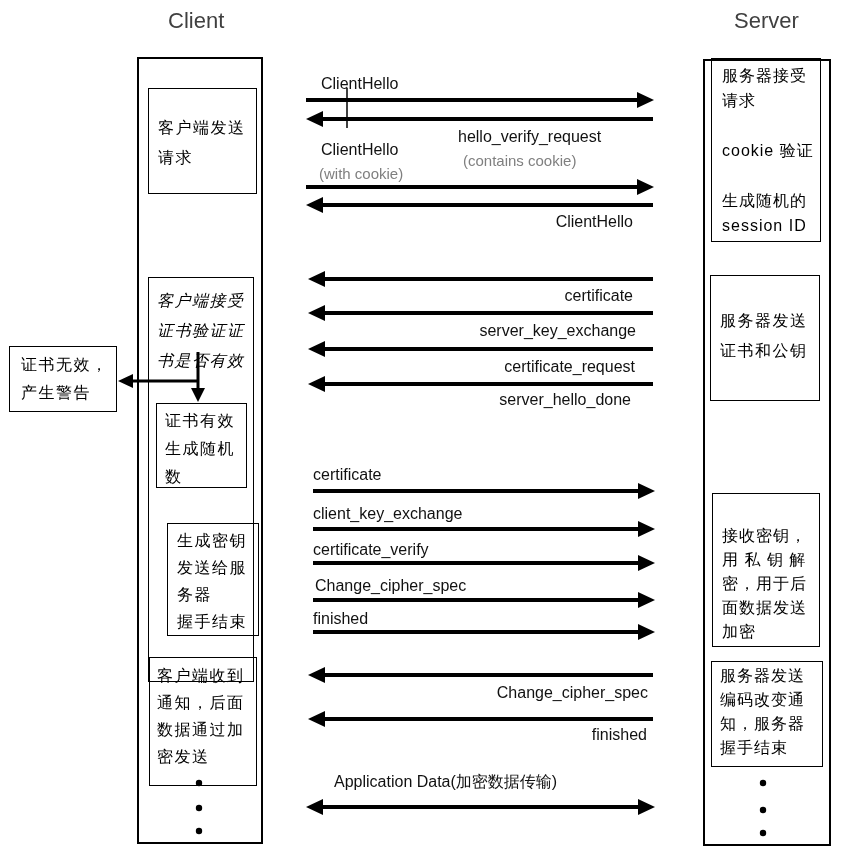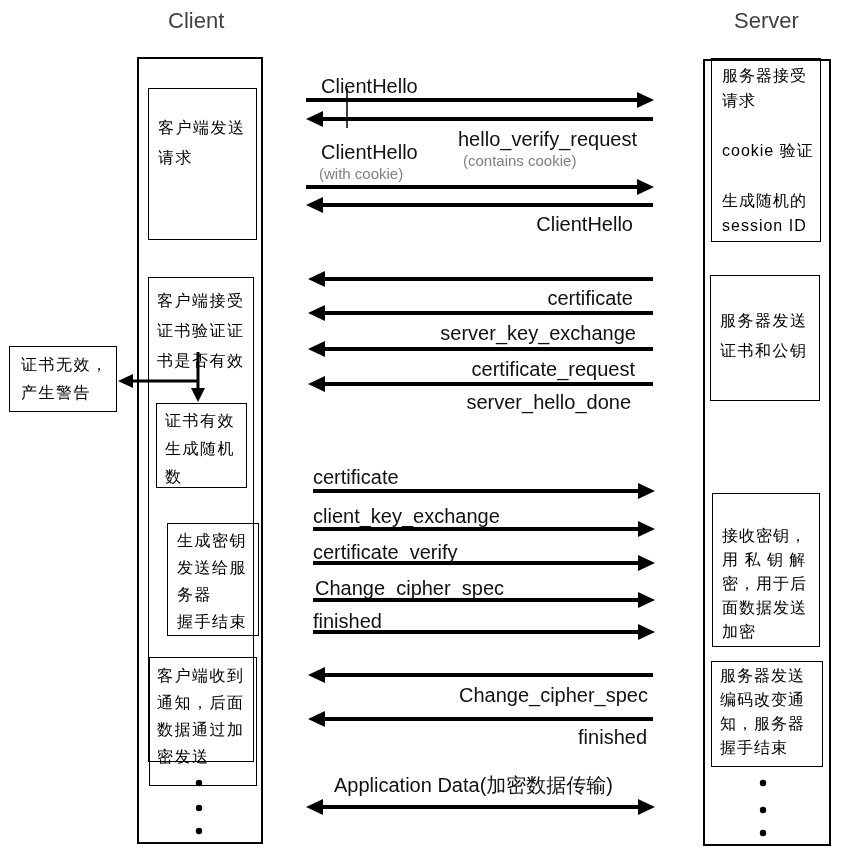--- a/index.html
+++ b/index.html
@@ -16,41 +16,41 @@
   .box {
     position:absolute; border:1px solid #000; box-sizing:border-box;
     background:transparent;
   }
   .outer { border-width:2px; }
   .txt {
     white-space:pre-line; font-size:16px; letter-spacing:1.5px;
     color:#000;
   }
   .lbl {
-    position:absolute; font-size:20px; white-space:nowrap; color:#111;
+    position:absolute; font-size:16px; white-space:nowrap; color:#111;
   }
   .muted { color:#7f7f7f; font-size:15px; }
   #arrow-layer {
     position:absolute; left:0; top:0; pointer-events:none;
   }
 </style>
 </head>
 <body>
 
 <div class="title" style="left:168px; top:8px;">Client</div>
 <div class="title" style="left:734px; top:8px;">Server</div>
 
 <div class="box outer" style="left:137px; top:57px; width:126px; height:787px;"></div>
 
-<div class="box" style="left:148px; top:88px; width:109px; height:152px;">
+<div class="box" style="left:148px; top:88px; width:109px; height:106px;">
   <div class="txt" style="padding:24px 0 0 9px; line-height:30px;">客户端发送
 请求</div>
 </div>
 
-<div class="box" style="left:148px; top:277px; width:106px; height:485px;">
+<div class="box" style="left:148px; top:277px; width:106px; height:405px;font-style:italic;">
   <div class="txt" style="padding:8px 0 0 8px; line-height:30px;">客户端接受
 证书验证证
 书是否有效</div>
 </div>
 
 <div class="box" style="left:156px; top:403px; width:91px; height:85px;">
   <div class="txt" style="padding:3px 0 0 8px; line-height:28px;">证书有效
 生成随机
 数</div>
 </div>

